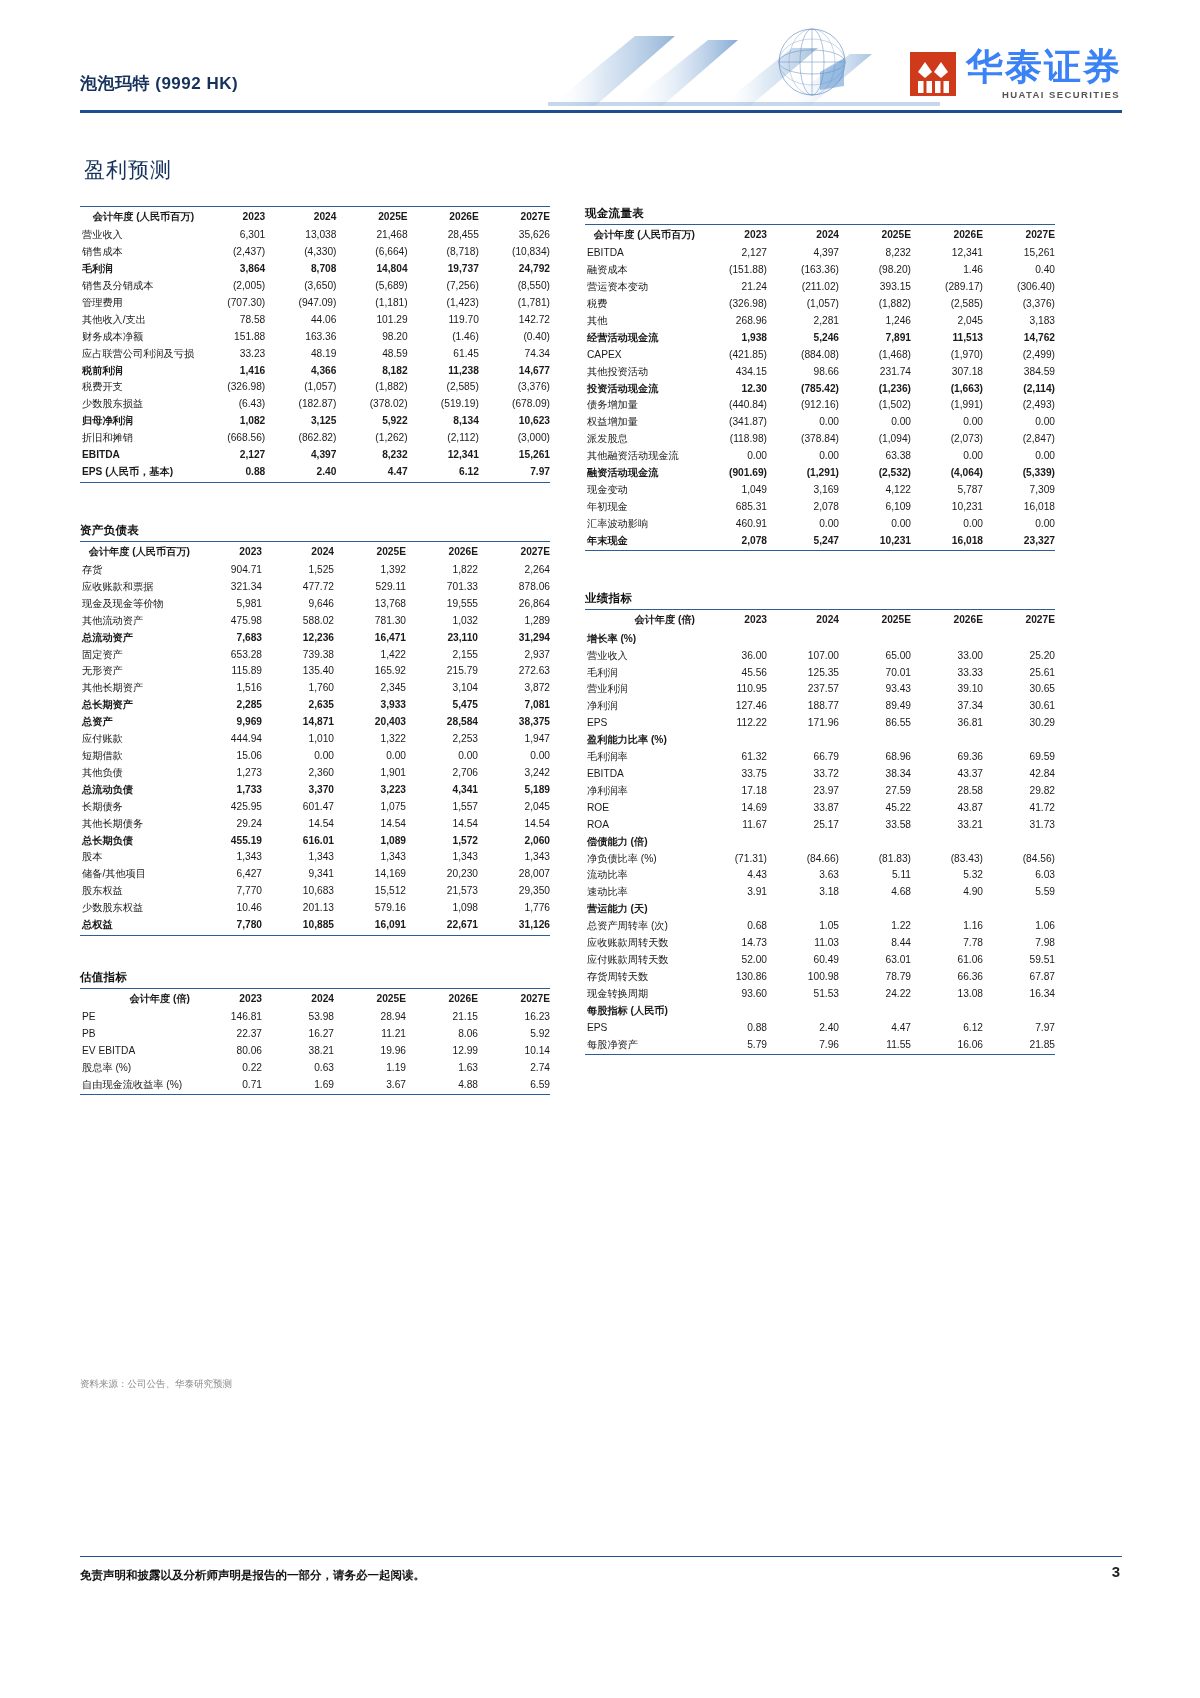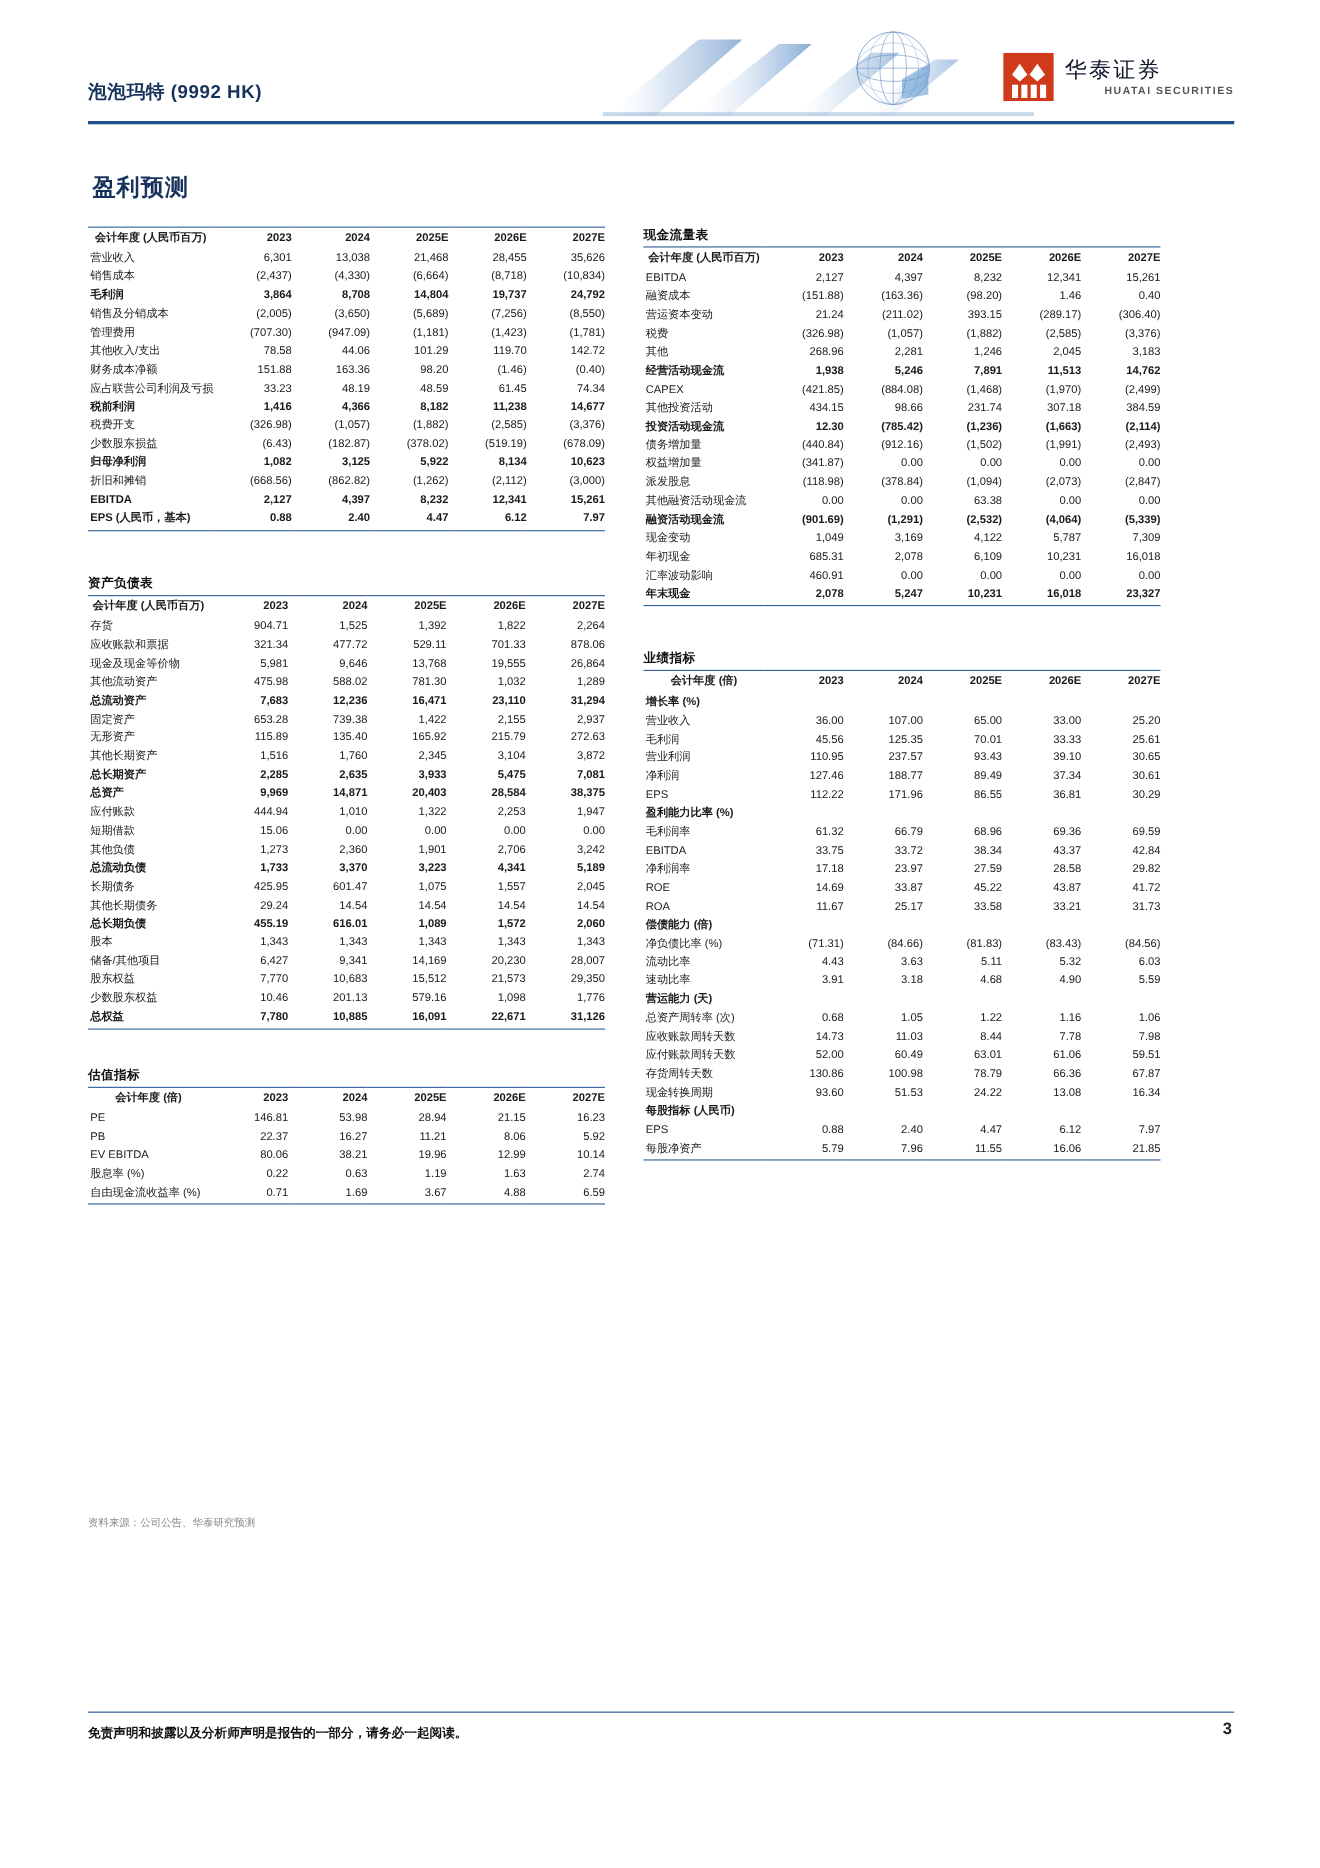--- a/index.html
+++ b/index.html
@@ -28,36 +28,36 @@
     font-size:17px; font-weight:bold; color:#16325c;
     letter-spacing:0.5px; white-space:nowrap;
   }
   .company-title .code { font-weight:bold; }
   .logo-wrap {
     position:absolute; right:78px; top:48px;
     display:flex; align-items:center; gap:10px;
   }
   .logo-mark { width:46px; height:44px; display:block; }
   .logo-text-cn {
-    font-size:20px; font-weight:normal; color:#0f172a;
+    font-size:37px; font-weight:bold; color:#3b82f6;
     letter-spacing:2px; line-height:1; font-family:"DejaVu Sans",sans-serif;
   }
   .logo-text-en {
     font-size:9.5px; color:#555; letter-spacing:1.4px;
     margin-top:4px; font-weight:bold;margin-left:36px;
   }
   .header-rule {
     position:absolute; left:80px; right:78px; top:110px;
     height:2.5px; background:#1f4e8c;
   }
 
   
   .section-title {
     position:absolute; left:84px; top:156px;
-    font-size:21px; font-weight:bold; color:#16325c;
+    font-size:21px; font-weight:normal; color:#16325c;
     letter-spacing:1px;
   }
 
   
   .col-left  { position:absolute; left:80px;  top:206px; width:470px; }
   .col-right { position:absolute; left:585px; top:206px; width:470px; }
 
   .tbl-block { margin-bottom:0; }
   .tbl-caption {
     font-size:11.5px; font-weight:bold; color:#111;
@@ -69,21 +69,21 @@
   }
   table.fin th, table.fin td {
     padding:2.6px 0; white-space:nowrap;
   }
   table.fin thead th {
     font-weight:bold; font-size:10.2px;
     border-top:1.6px solid #2e5c94;
     border-bottom:none;
     padding-top:4px; padding-bottom:4px;
   }
-  table.fin thead th.lbl { text-align:center; }
+  table.fin thead th.lbl { text-align:right; }
   table.fin thead th.num { text-align:right; width:72px; }
   table.fin tbody td.lbl { text-align:left; padding-left:2px; }
   table.fin tbody td.num { text-align:right; width:72px; }
   table.fin tbody tr.bold td { font-weight:bold; }
   table.fin tbody tr.last td { border-bottom:1.2px solid #2e5c94; padding-bottom:4px; }
 
   .tbl-gap-lg { height:40px; }
   .tbl-gap-md { height:34px; }
 
   

